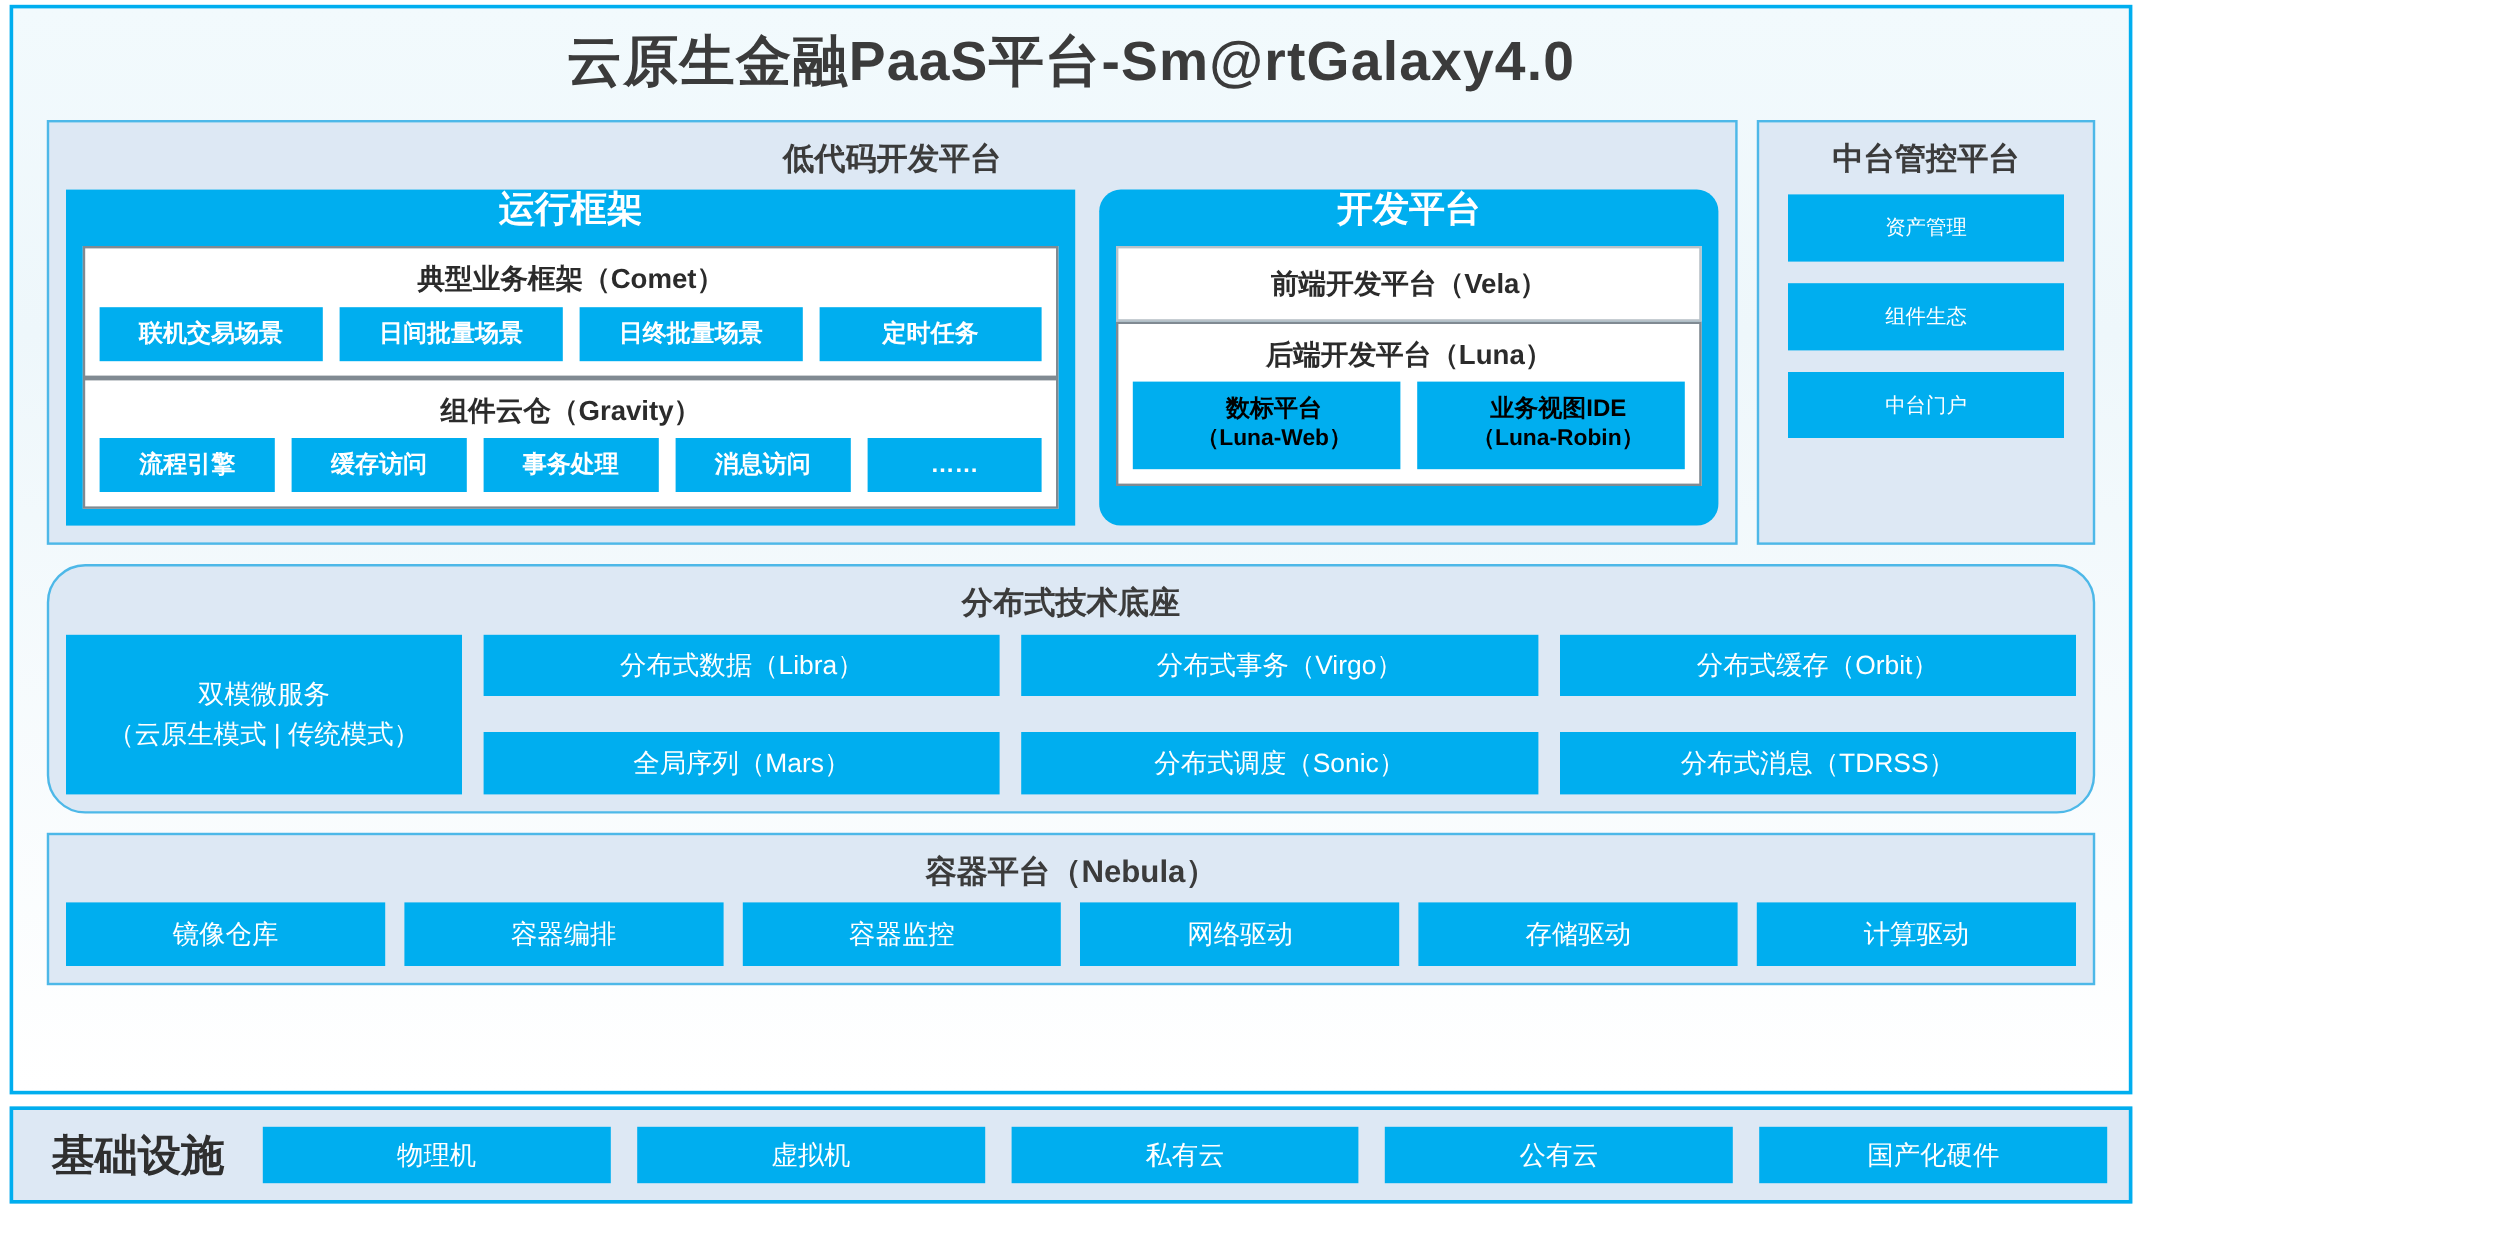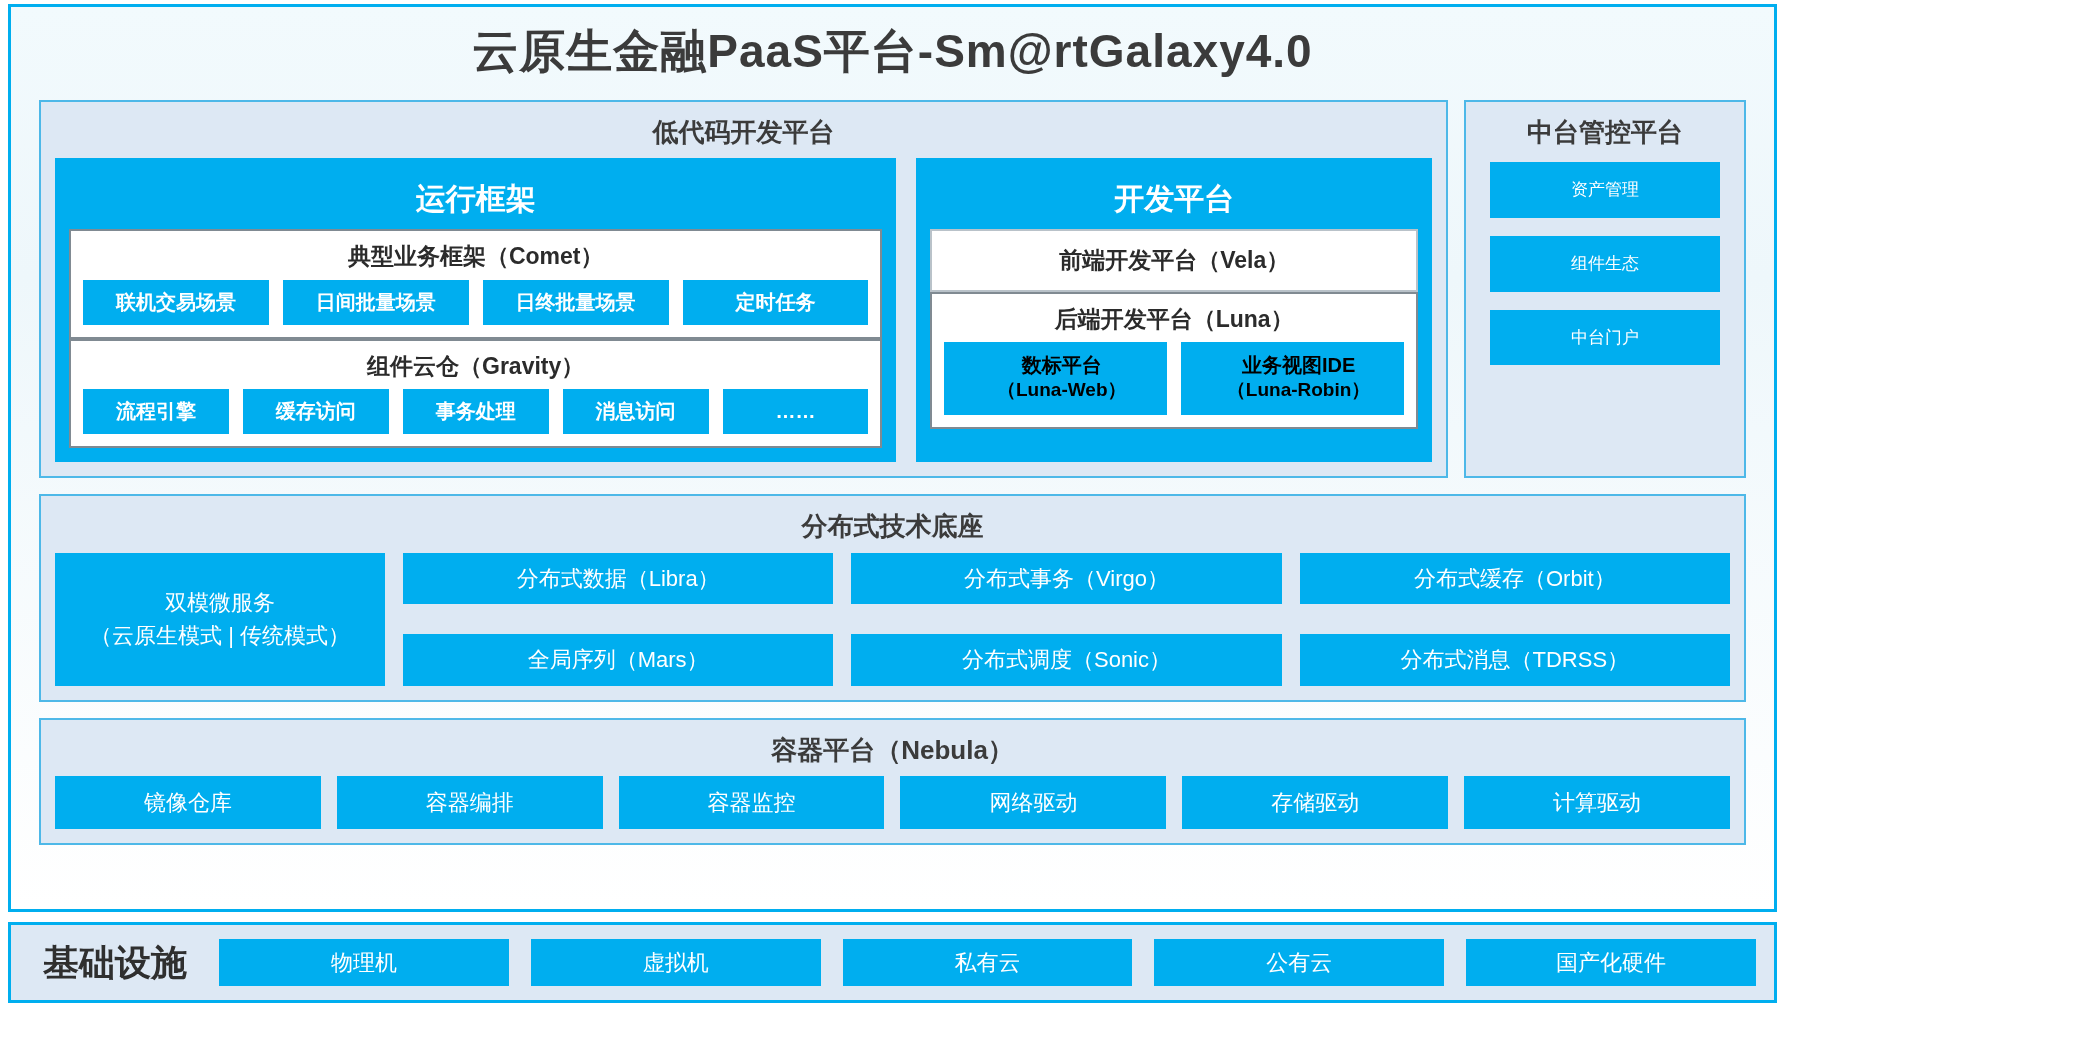--- a/index.html
+++ b/index.html
@@ -61,21 +61,21 @@
   .bluecard {
     background: #00AEEF;
     display: flex; flex-direction: column;
     padding: 0 0 14px 0;
   }
   .bluecard-title {
     color: #ffffff;
     font-size: 30px;
     font-weight: 700;
     text-align: center;
-    padding: 24px 0 14px 0;
+    padding: 0 0 14px 0;
     line-height: 1.1;
   }
   .bluecard-inner { padding: 0 14px; display: flex; flex-direction: column; gap: 0; font-weight: bold; }
 
   .whitebox {
     background: #ffffff;
     border: 2px solid #808a92;
     padding: 10px 12px 12px 12px;
   }
   .whitebox-title {
@@ -91,21 +91,21 @@
     color: #ffffff;
     font-size: 20px;
     text-align: center;
     padding: 11px 6px;
     flex: 1 1 0;
     line-height: 1.15;
     white-space: nowrap;
   }
 
   .runtime-card { flex: 1 1 62%; }
-  .dev-card { flex: 1 1 38%; }
+  .dev-card { flex: 1 1 38%; border-radius: 18px; }
 
   .devbox {
     background: #ffffff;
     border: 2px solid #b9c2c9;
     text-align: center;
     font-size: 23px;
     color: #2b2b2b;
     padding: 16px 8px;
     line-height: 1.15;
   }
@@ -177,21 +177,21 @@
     line-height: 1.1;
   }
   .infra-chip {
     background: #00AEEF; color: #fff;
     flex: 1 1 0;
     text-align: center;
     font-size: 22px;
     padding: 11px 6px;
     line-height: 1.15;
   }
-  .stack { display: flex; flex-direction: column; gap: 14px; margin-top: 14px; }
+  .stack { display: flex; flex-direction: column; gap: 14px; margin-top: 14px; border-radius: 32px; }
 </style>
 </head>
 <body>
 
 <div class="page">
 
   <div class="main-frame">
 
     <div class="main-title">云原生金融PaaS平台-Sm@rtGalaxy4.0</div>
 

